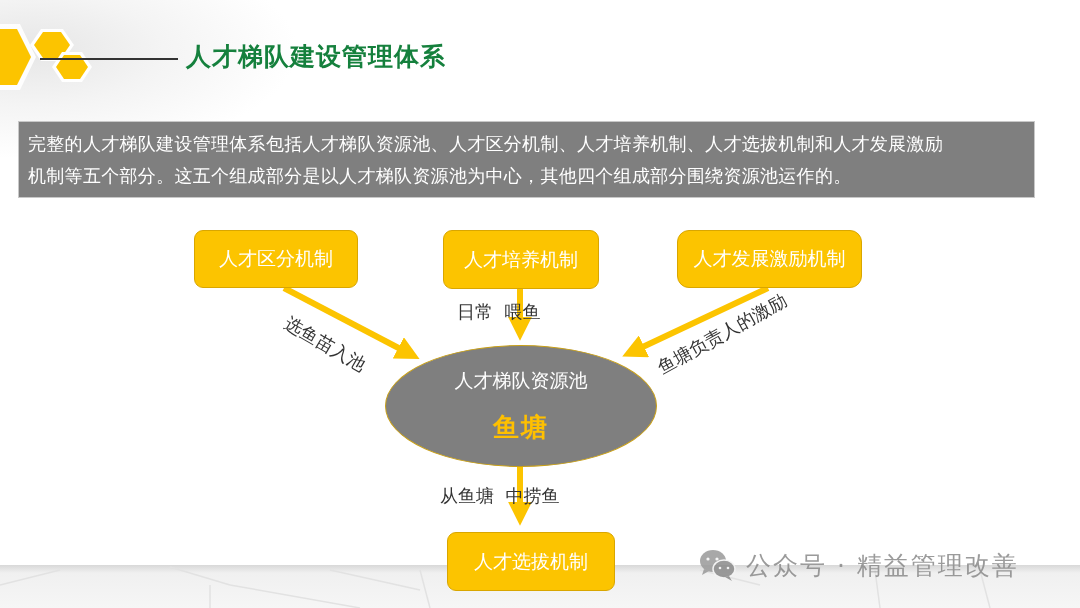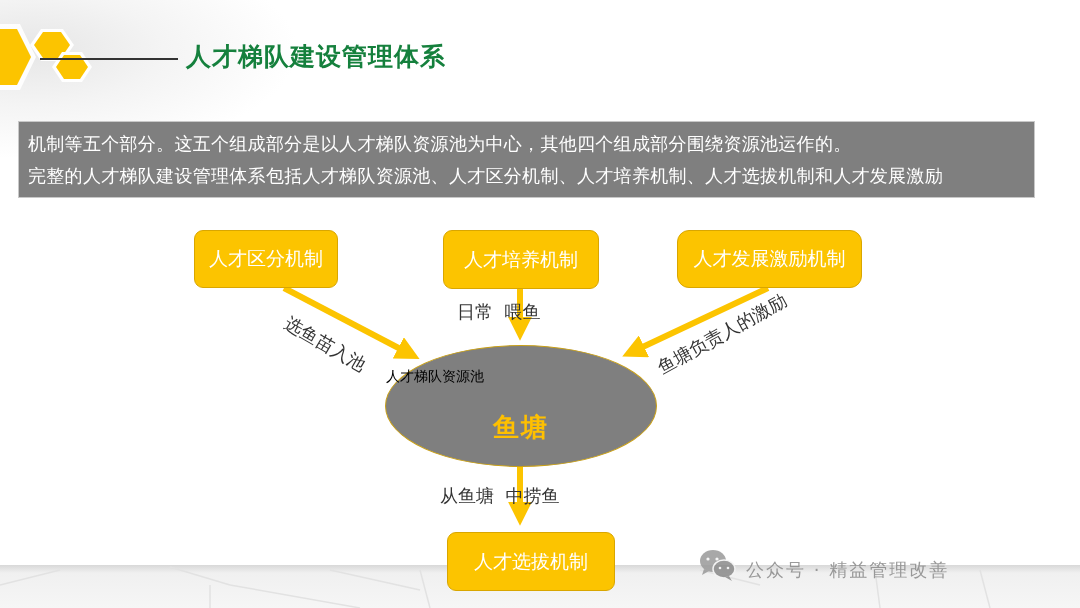--- a/index.html
+++ b/index.html
@@ -27,52 +27,52 @@
   .diagram { position: absolute; left: 0; top: 0; width: 1080px; height: 608px; }
   .node {
     position: absolute; background: #fcc400; border: 1px solid #d9a600; border-radius: 9px;
     box-sizing: border-box; color: #ffffff; font-size: 19px;
     display: flex; align-items: center; justify-content: center; white-space: nowrap;
   }
   .pond {
     position: absolute; left: 385px; top: 345px; width: 272px; height: 122px;
     border-radius: 50%; background: #7f7f7f; border: 1.5px solid #c9a018; box-sizing: border-box;
   }
-  .pond-title { position: absolute; left: 0; right: 0; top: 22px; text-align: left; color: #000000; font-size: 14px; }
+  .pond-title { position: absolute; left: 0; right: 0; top: 22px; text-align: center; color: #ffffff; font-size: 19px; }
   .pond-sub { position: absolute; left: 0; right: 0; top: 64px; text-align: center; color: #ffc000; font-size: 26px; font-weight: bold; letter-spacing: 2px; }
   .edge-label { position: absolute; font-size: 18px; color: #333; white-space: nowrap; }
   .footer-strip {
     position: absolute; left: 0; top: 565px; width: 1080px; height: 43px;
     background: linear-gradient(180deg, #d8d8d8 0px, #f0f0f0 8px, #f6f6f6 100%);
   }
   .watermark {
-    position: absolute; left: 698px; top: 548px; display: flex; align-items: flex-end;
-    color: #8a8a8a; font-size: 18px; letter-spacing: 2px; white-space: nowrap; opacity: 0.85;
+    position: absolute; left: 698px; top: 548px; display: flex; align-items: center;
+    color: #8a8a8a; font-size: 25px; letter-spacing: 2px; white-space: nowrap; opacity: 0.85;
   }
   .watermark svg { margin-right: 8px; }
 </style>
 </head>
 <body>
 
 <div class="corner-glow"></div>
 
 <svg class="hex-layer" viewBox="0 0 200 100">
   <polygon points="-18,24 20,24 36,57 20,90 -18,90 -34,57" fill="#ffffff" opacity="0.9"></polygon>
   <polygon points="-16,29 17,29 31,57 17,85 -16,85 -30,57" fill="#fcc400"></polygon>
   <polygon points="41,29 63,29 74,45 63,61 41,61 30,45" fill="#ffffff"></polygon>
   <polygon points="43,32 61,32 70,45 61,58 43,58 34,45" fill="#fcc400"></polygon>
   <polygon points="62,52 82,52 92,67 82,82 62,82 52,67" fill="#ffffff"></polygon>
   <polygon points="64,55 80,55 88,67 80,79 64,79 56,67" fill="#fcc400"></polygon>
 </svg>
 <div class="title-line"></div>
 <div class="page-title">人才梯队建设管理体系</div>
 
 <div class="desc-box">
+  <div>完整的人才梯队建设管理体系包括人才梯队资源池、人才区分机制、人才培养机制、人才选拔机制和人才发展激励</div>
   <div>机制等五个部分。这五个组成部分是以人才梯队资源池为中心，其他四个组成部分围绕资源池运作的。</div>
-  <div>完整的人才梯队建设管理体系包括人才梯队资源池、人才区分机制、人才培养机制、人才选拔机制和人才发展激励</div>
 </div>
 
 <div class="footer-strip">
   <svg width="1080" height="43">
     <g stroke="#e2e2e2" stroke-width="1.5" fill="none">
       <line x1="0" y1="20" x2="60" y2="5"></line>
       <line x1="170" y1="2" x2="230" y2="20"></line>
       <line x1="210" y1="20" x2="210" y2="43"></line>
       <line x1="230" y1="20" x2="360" y2="43"></line>
       <line x1="330" y1="5" x2="420" y2="25"></line>
@@ -91,21 +91,21 @@
     </marker>
   </defs>
   <g stroke="#fcc400" stroke-width="6" fill="none">
     <line x1="284" y1="288" x2="410" y2="354" marker-end="url(#ah)"></line>
     <line x1="520" y1="289" x2="520" y2="330" marker-end="url(#ah)"></line>
     <line x1="768" y1="288" x2="632" y2="352" marker-end="url(#ah)"></line>
     <line x1="520" y1="466" x2="520" y2="515" marker-end="url(#ah)"></line>
   </g>
 </svg>
 
-<div class="node" style="left:194px;top:230px;width:144px;height:58px;">
+<div class="node" style="left:194px;top:230px;width:164px;height:58px;">
   <span>人才区分机制</span>
 </div>
 <div class="node" style="left:443px;top:230px;width:156px;height:59px;border-radius:9px;">
   <span>人才培养机制</span>
 </div>
 <div class="node" style="left:677px;top:230px;width:185px;height:58px;border-radius:12px;">
   <span>人才发展激励机制</span>
 </div>
 <div class="node" style="left:447px;top:532px;width:168px;height:59px;">
   <span>人才选拔机制</span>

